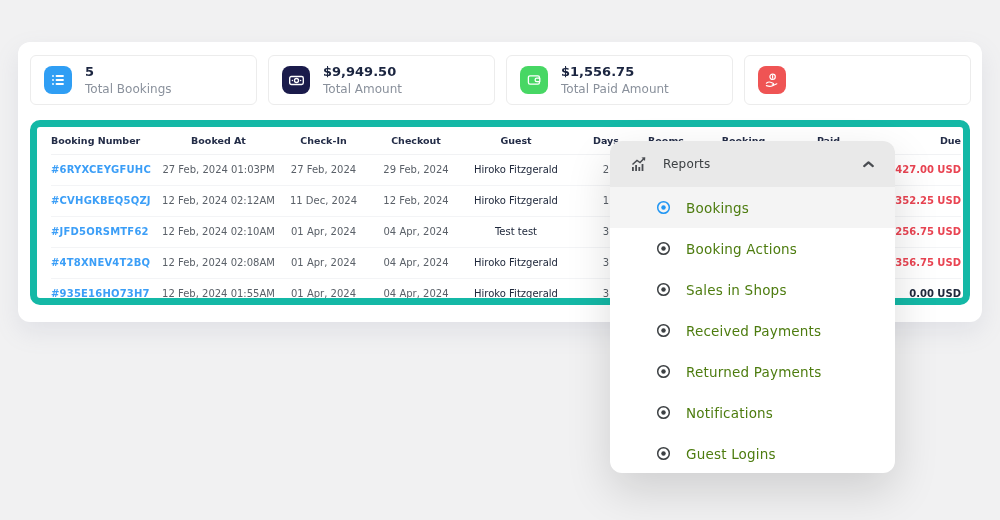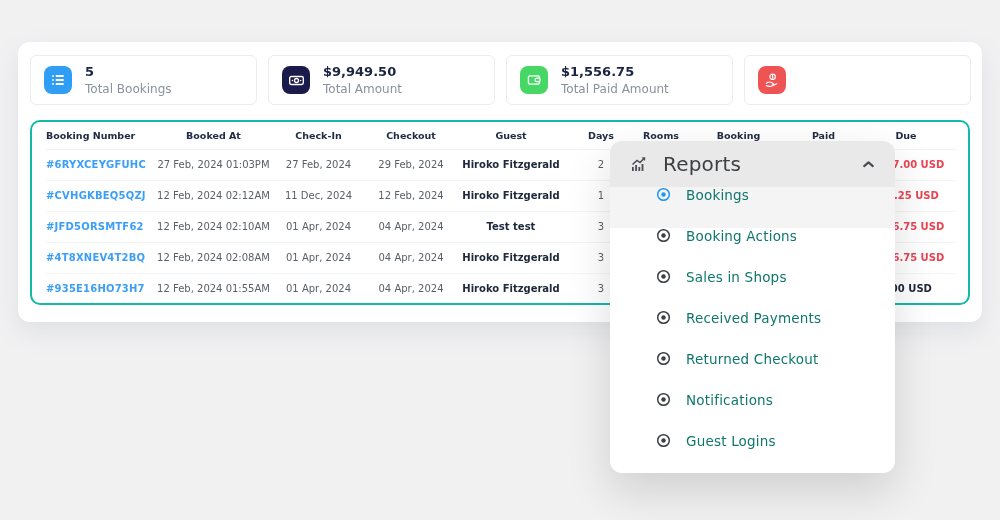--- a/index.html
+++ b/index.html
@@ -28,60 +28,60 @@
     width:28px; height:28px; border-radius:8px; flex:0 0 28px;
     display:flex; align-items:center; justify-content:center;
   }
   .card-text { margin-left:13px; }
   .card-value { font-size:13px; font-weight:600; color:#1b2540; line-height:1.2; }
   .card-label { font-size:12px; color:#8a919c; margin-top:2px; }
 
   
   .table-box {
     position:absolute; left:12px; top:78px; width:940px; height:185px;
-    background:#fff; border:2px solid #14b8a6; border-radius:10px;
+    background:#fff; border:7px solid #14b8a6; border-radius:10px;
     padding:0 14px; overflow:hidden;
   }
   table { width:100%; border-collapse:collapse; table-layout:fixed; }
   th {
     height:27px; font-size:9.5px; font-weight:700; color:#232c47;
     border-bottom:1px solid #f1f2f4; text-align:center; white-space:nowrap;
   }
   td {
     height:31px; font-size:10px; color:#5a6068; text-align:center;
     border-bottom:1px solid #f3f4f6; white-space:nowrap;
   }
   tr:last-child td { border-bottom:none; }
   th:first-child, td:first-child { text-align:left; }
-  th:last-child, td:last-child { }
+  th:last-child, td:last-child { text-align:right; }
   .bn { color:#3b9ef7; font-weight:600; letter-spacing:.2px; cursor:pointer; }
-  .guest { font-weight:700; color:#20293c; }
+  .guest { font-weight:400; color:#20293c; }
   .due { font-weight:700; }
   .due[data-due="red"]  { color:#e94452; }
   .due[data-due="dark"] { color:#20293c; }
 
   
   .dropdown {
     position:absolute; left:610px; top:141px; width:285px; height:332px;
     background:#fff; border-radius:12px; z-index:10;
     box-shadow:0 18px 45px rgba(0,0,0,.14);
     overflow:hidden;
   }
   .dd-header {
     height:46px; background:#e9e9e9; display:flex; align-items:center;
     padding:0 20px; color:#4a4d52; cursor:pointer;
   }
   .dd-header .dd-title {
-    margin-left:15px; font-size:20px; font-weight:500; color:#3c4043;
+    margin-left:15px; font-size:12px; font-weight:500; color:#3c4043;
     letter-spacing:.2px;
   }
   .dd-chevron { margin-left:auto; color:#4a4d52; display:flex; }
   .dd-item {
-    height:41px; display:flex; align-items:flex-start; padding-left:46px;
-    color:#0f766e; cursor:pointer;
+    height:41px; display:flex; align-items:center; padding-left:46px;
+    color:#4d7c0f; cursor:pointer;
   }
   .dd-item[data-active="true"] { background:#f4f4f4; }
   .dd-item .radio { display:flex; color:#3c4043; }
   .dd-item[data-active="true"] .radio { color:#2196f3; }
   .dd-item .dd-label { margin-left:15px; font-size:13.5px; letter-spacing:.2px; }
 </style>
 </head>
 <body>
 
 <div class="panel">
@@ -299,21 +299,21 @@
     <span class="dd-label">Received Payments</span>
   </div>
 
   <div class="dd-item" data-active="false">
     <span class="radio">
       <svg width="15" height="15" viewBox="0 0 16 16">
           <circle cx="8" cy="8" r="6.2" stroke="currentColor" stroke-width="1.6" fill="none"></circle>
           <circle cx="8" cy="8" r="2.4" fill="currentColor"></circle>
         </svg>
     </span>
-    <span class="dd-label">Returned Checkout</span>
+    <span class="dd-label">Returned Payments</span>
   </div>
 
   <div class="dd-item" data-active="false">
     <span class="radio">
       <svg width="15" height="15" viewBox="0 0 16 16">
           <circle cx="8" cy="8" r="6.2" stroke="currentColor" stroke-width="1.6" fill="none"></circle>
           <circle cx="8" cy="8" r="2.4" fill="currentColor"></circle>
         </svg>
     </span>
     <span class="dd-label">Notifications</span>

